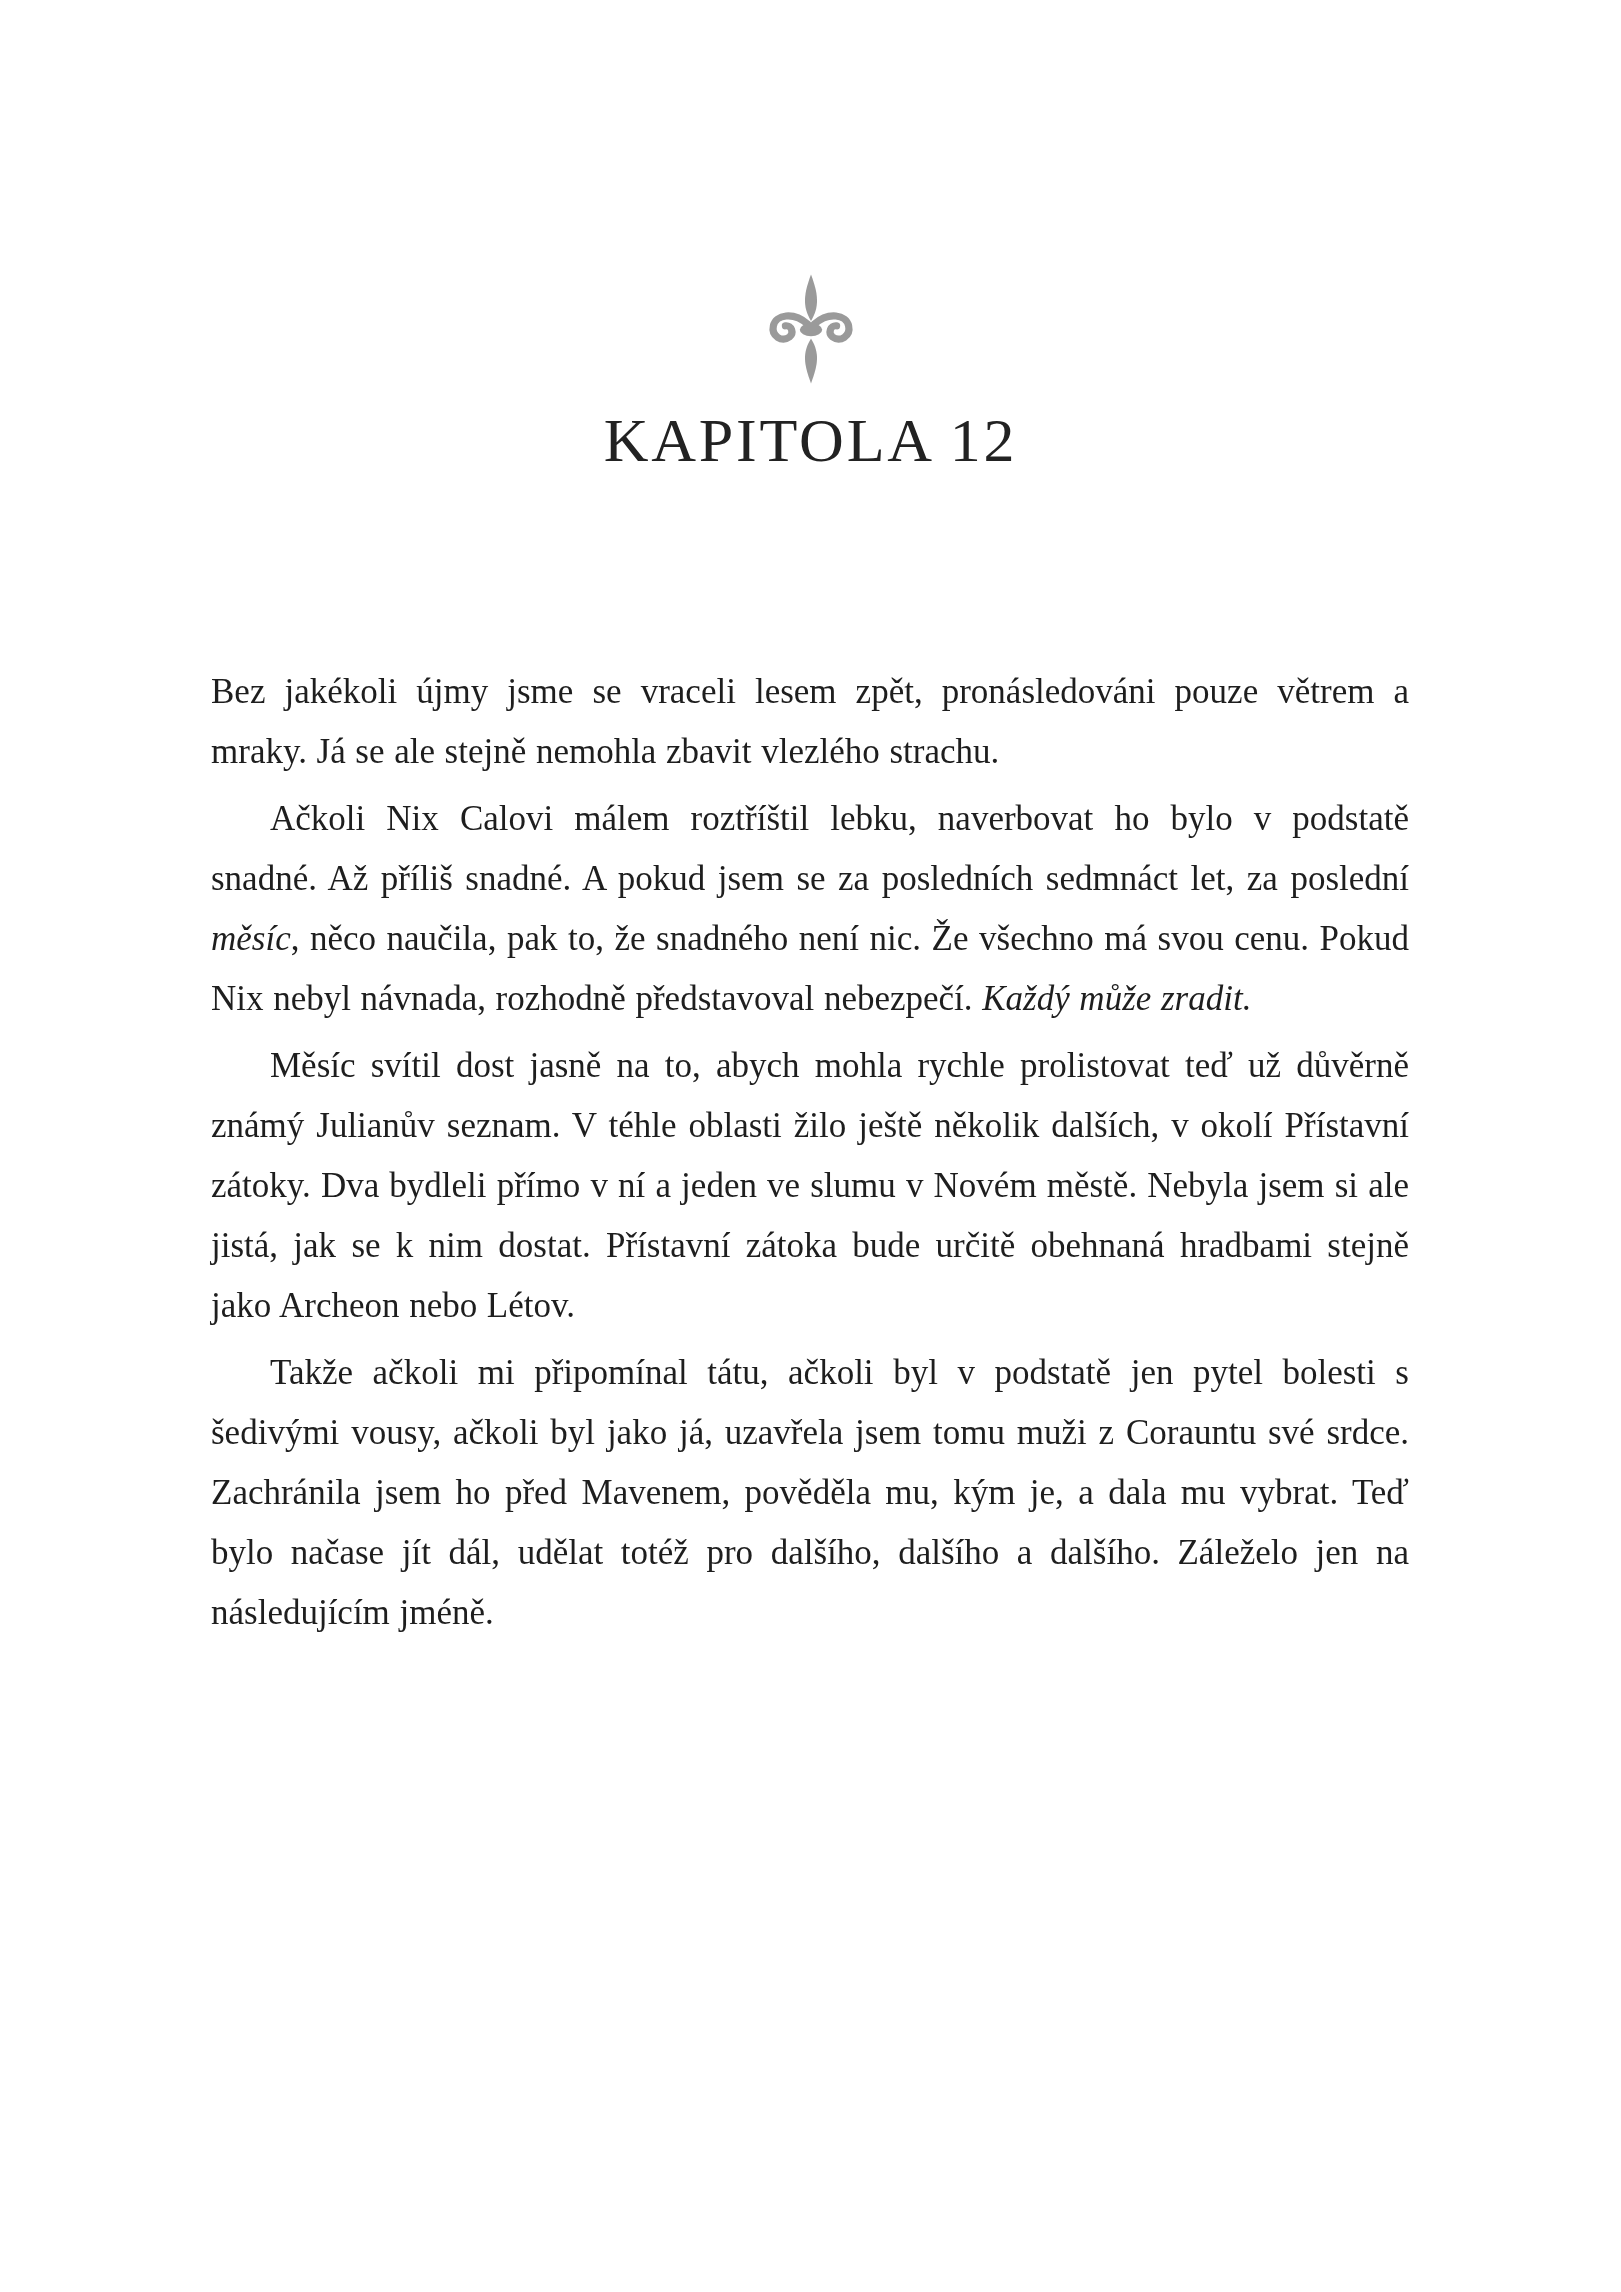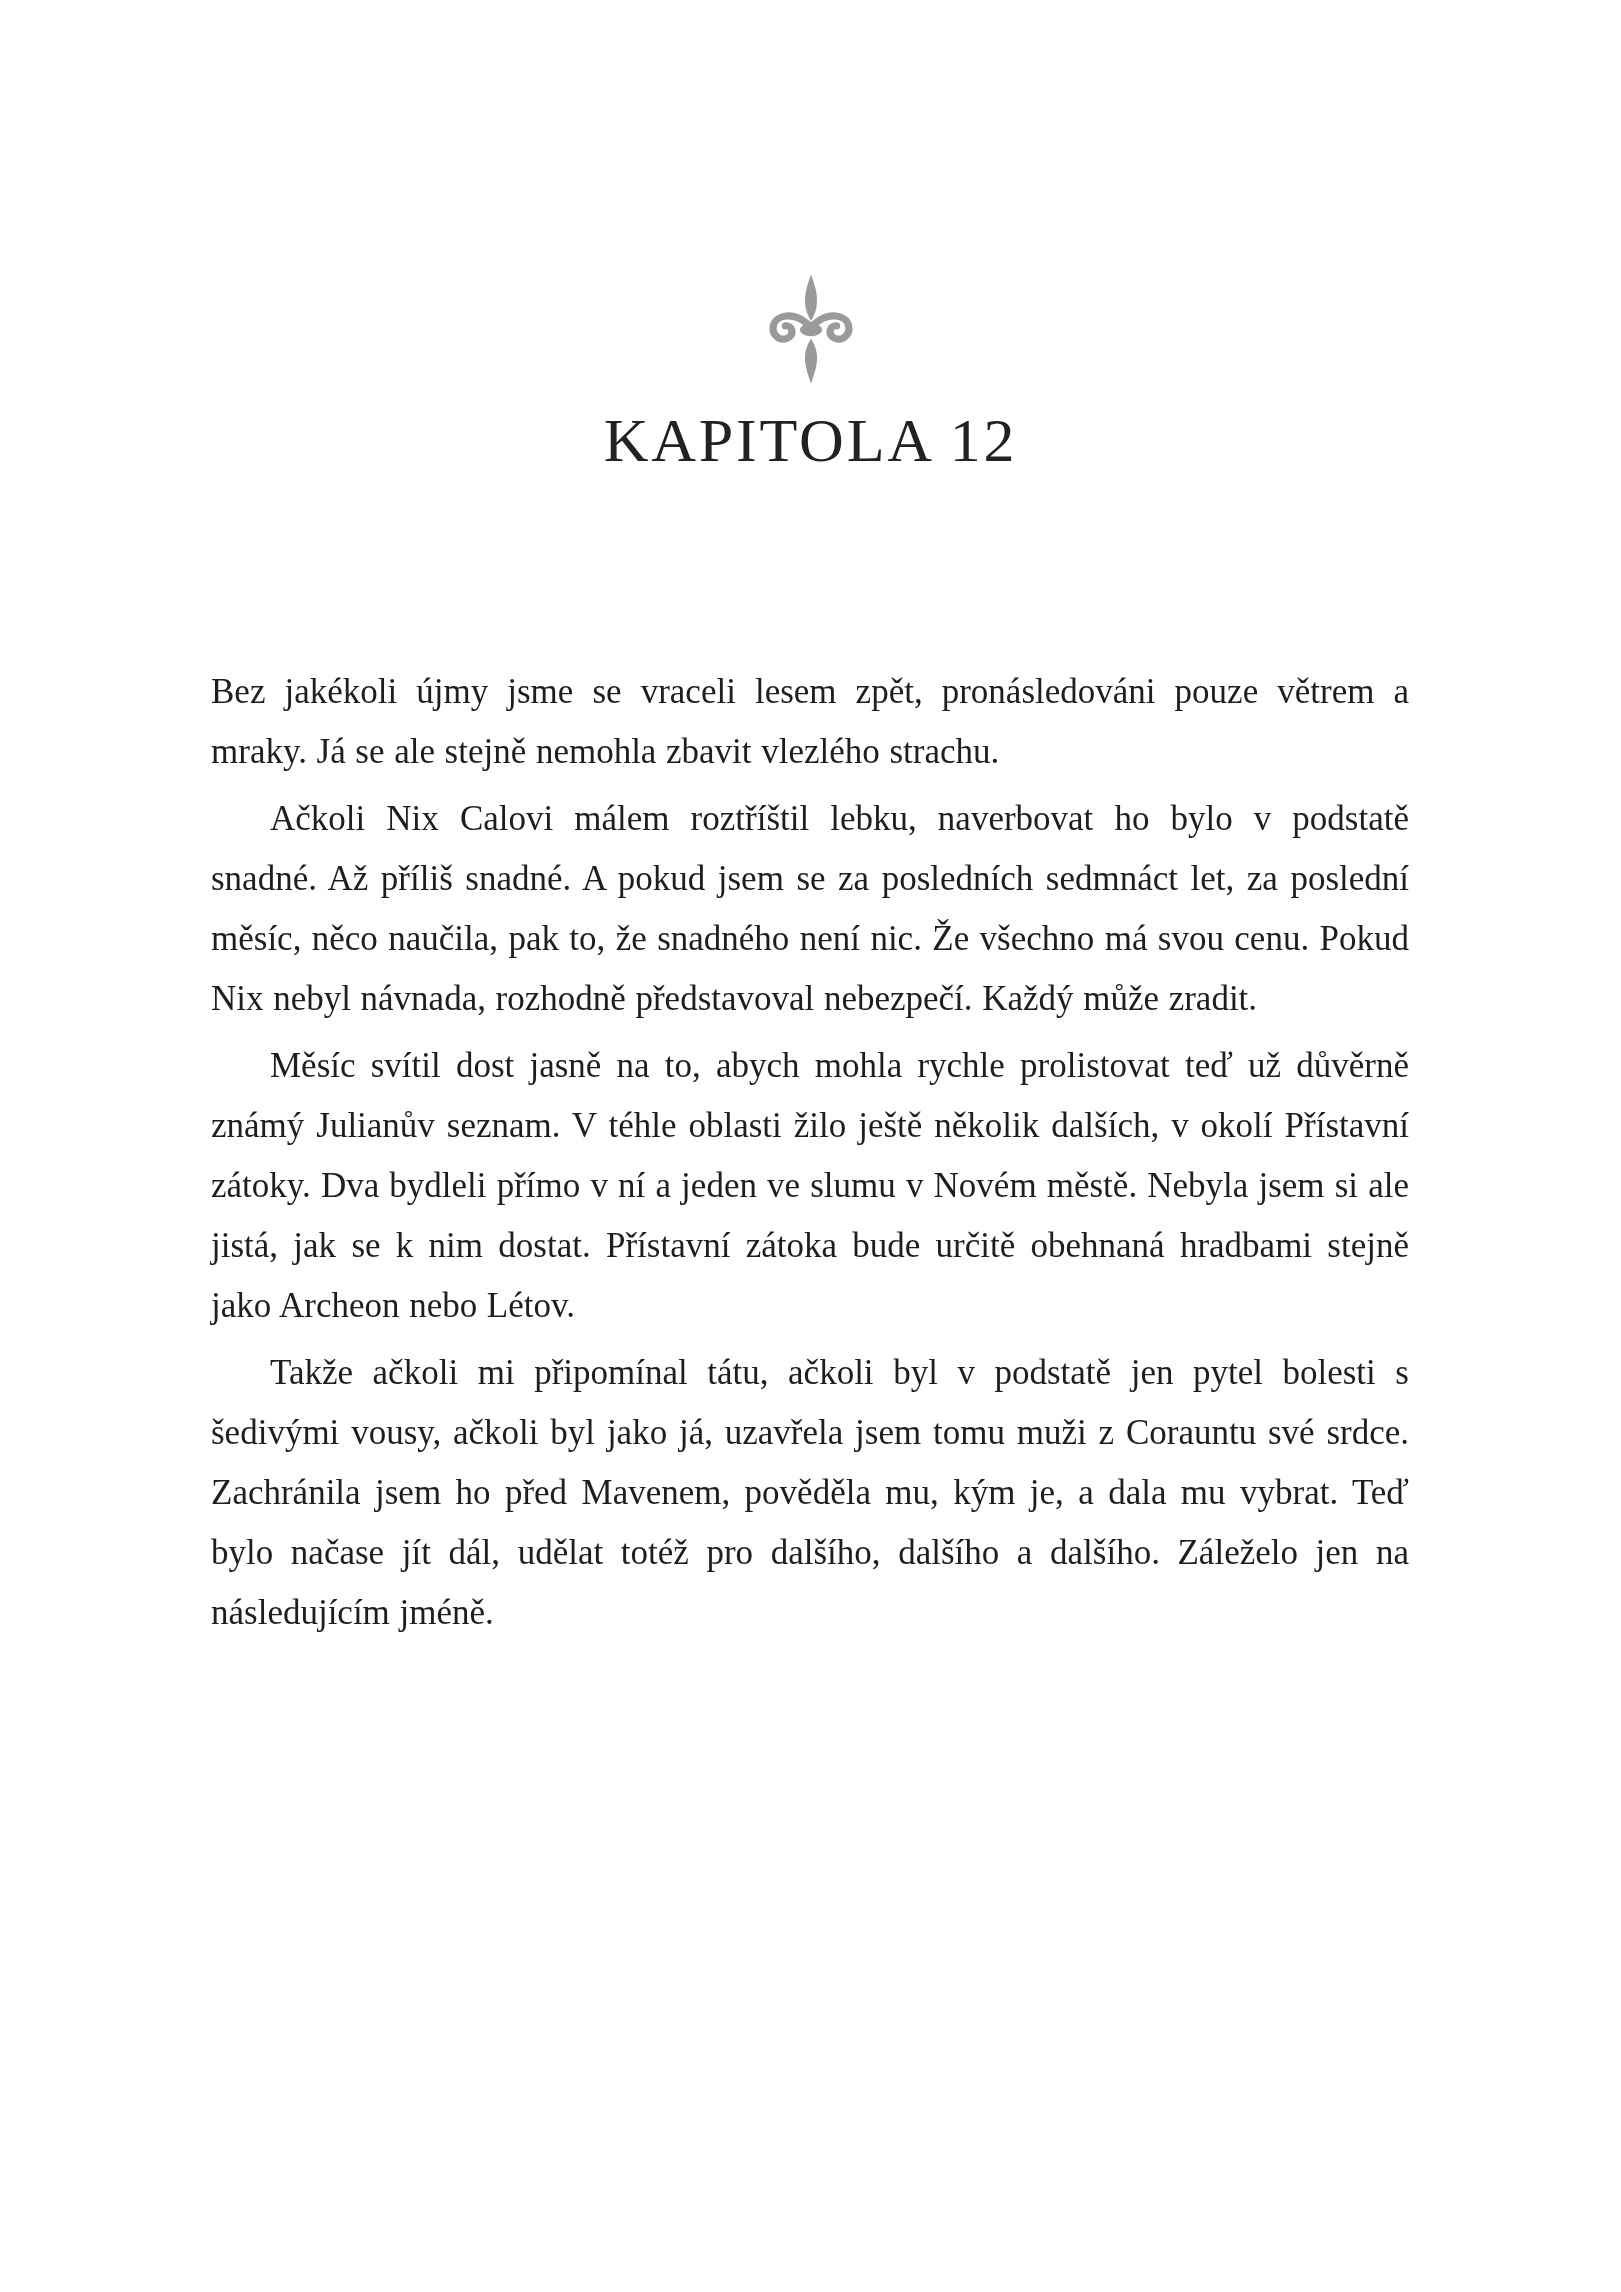--- a/index.html
+++ b/index.html
@@ -51,20 +51,21 @@
     -webkit-hyphens: auto;
   }
   .para {
     margin: 7px;
     word-spacing: 0.9px;
   }
   .para.indent {
     text-indent: 59px;
   }
   .em {
+    font-style: italic;
   }
   .page-number {
     position: absolute;
     top: 2065px;
     left: 0;
     width: 100%;
     text-align: right;
     font-size: 35px;
     color: #1e1e1e;
   }

